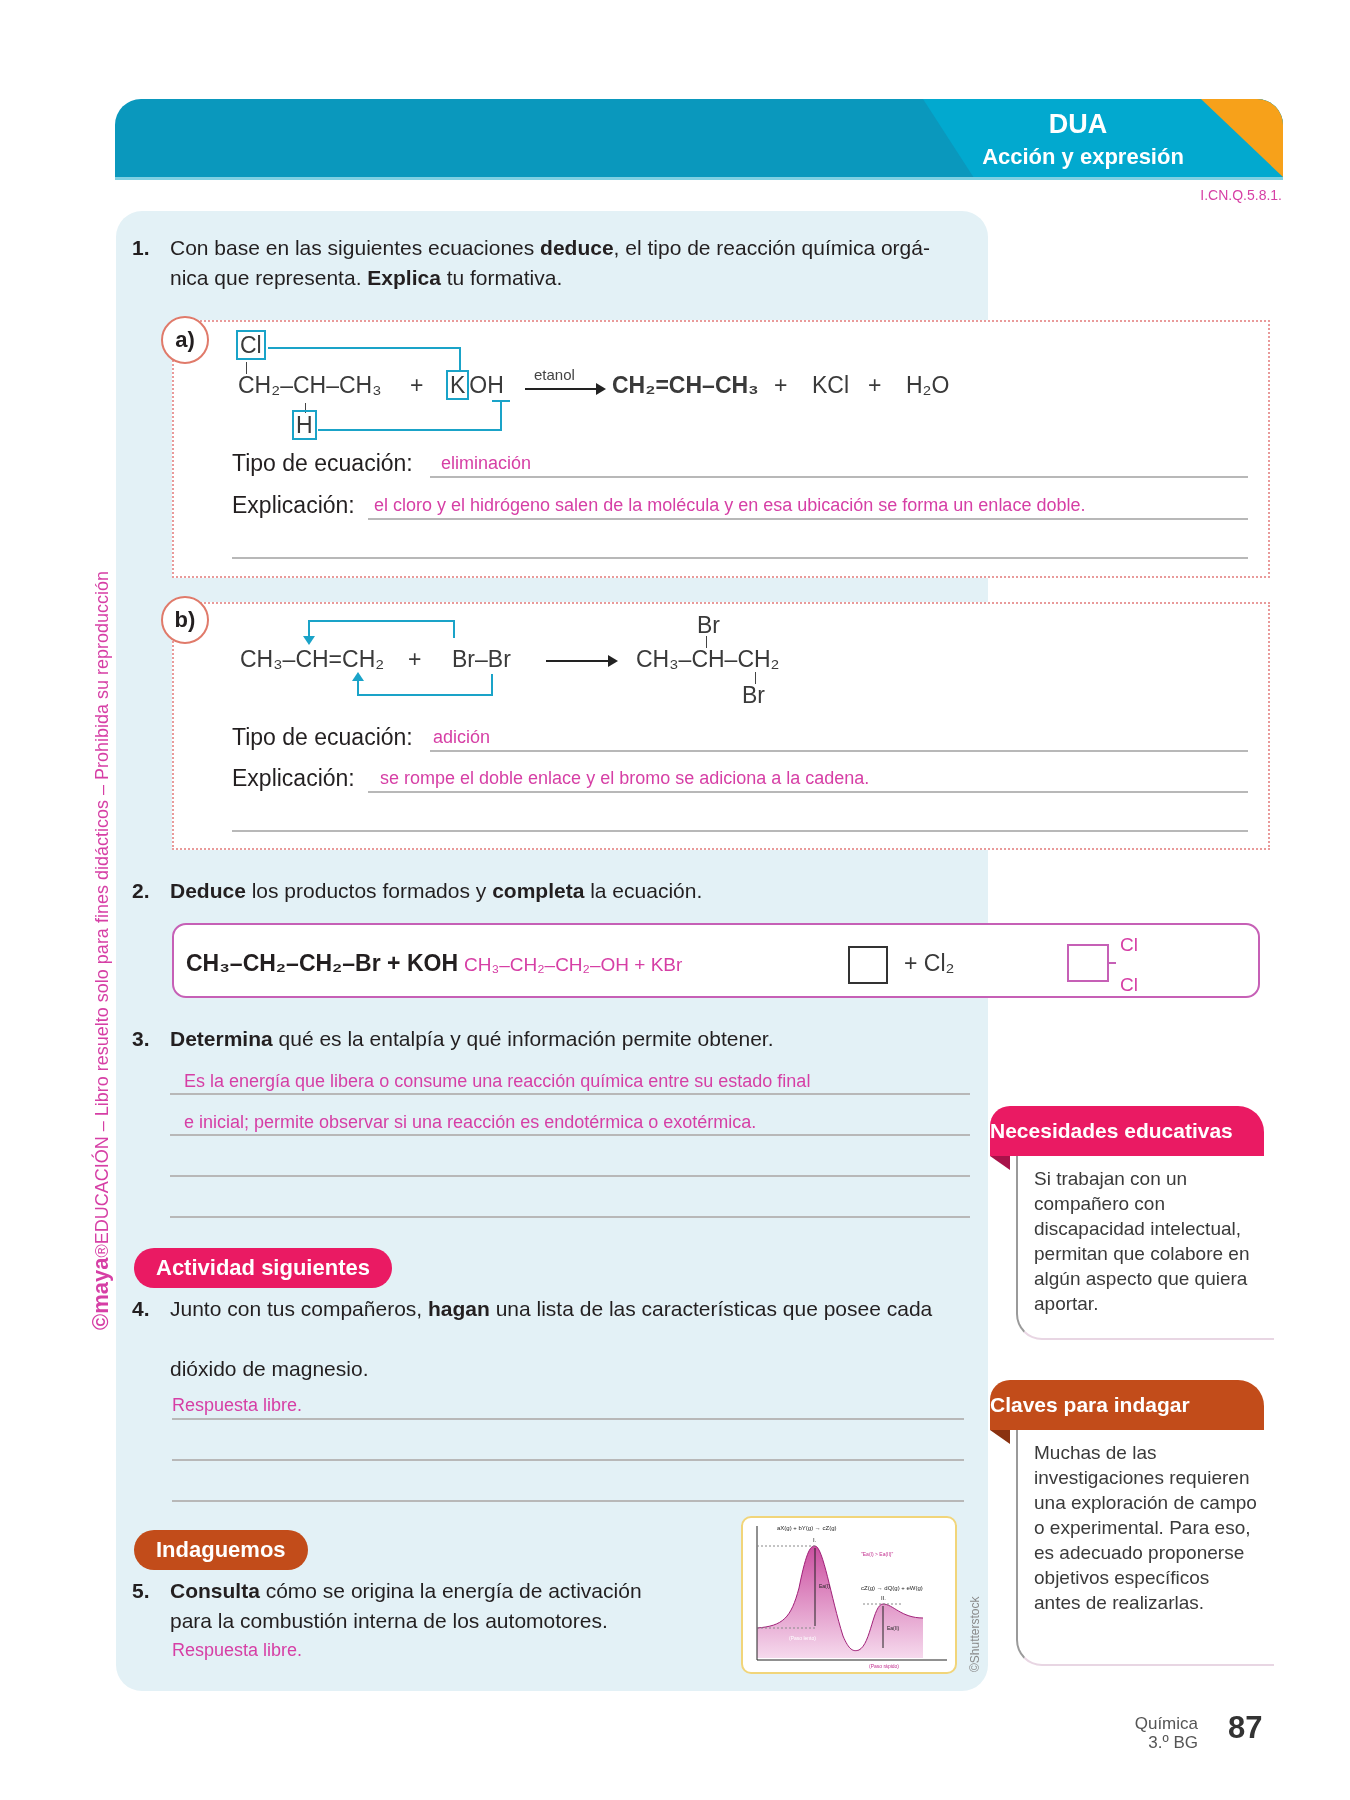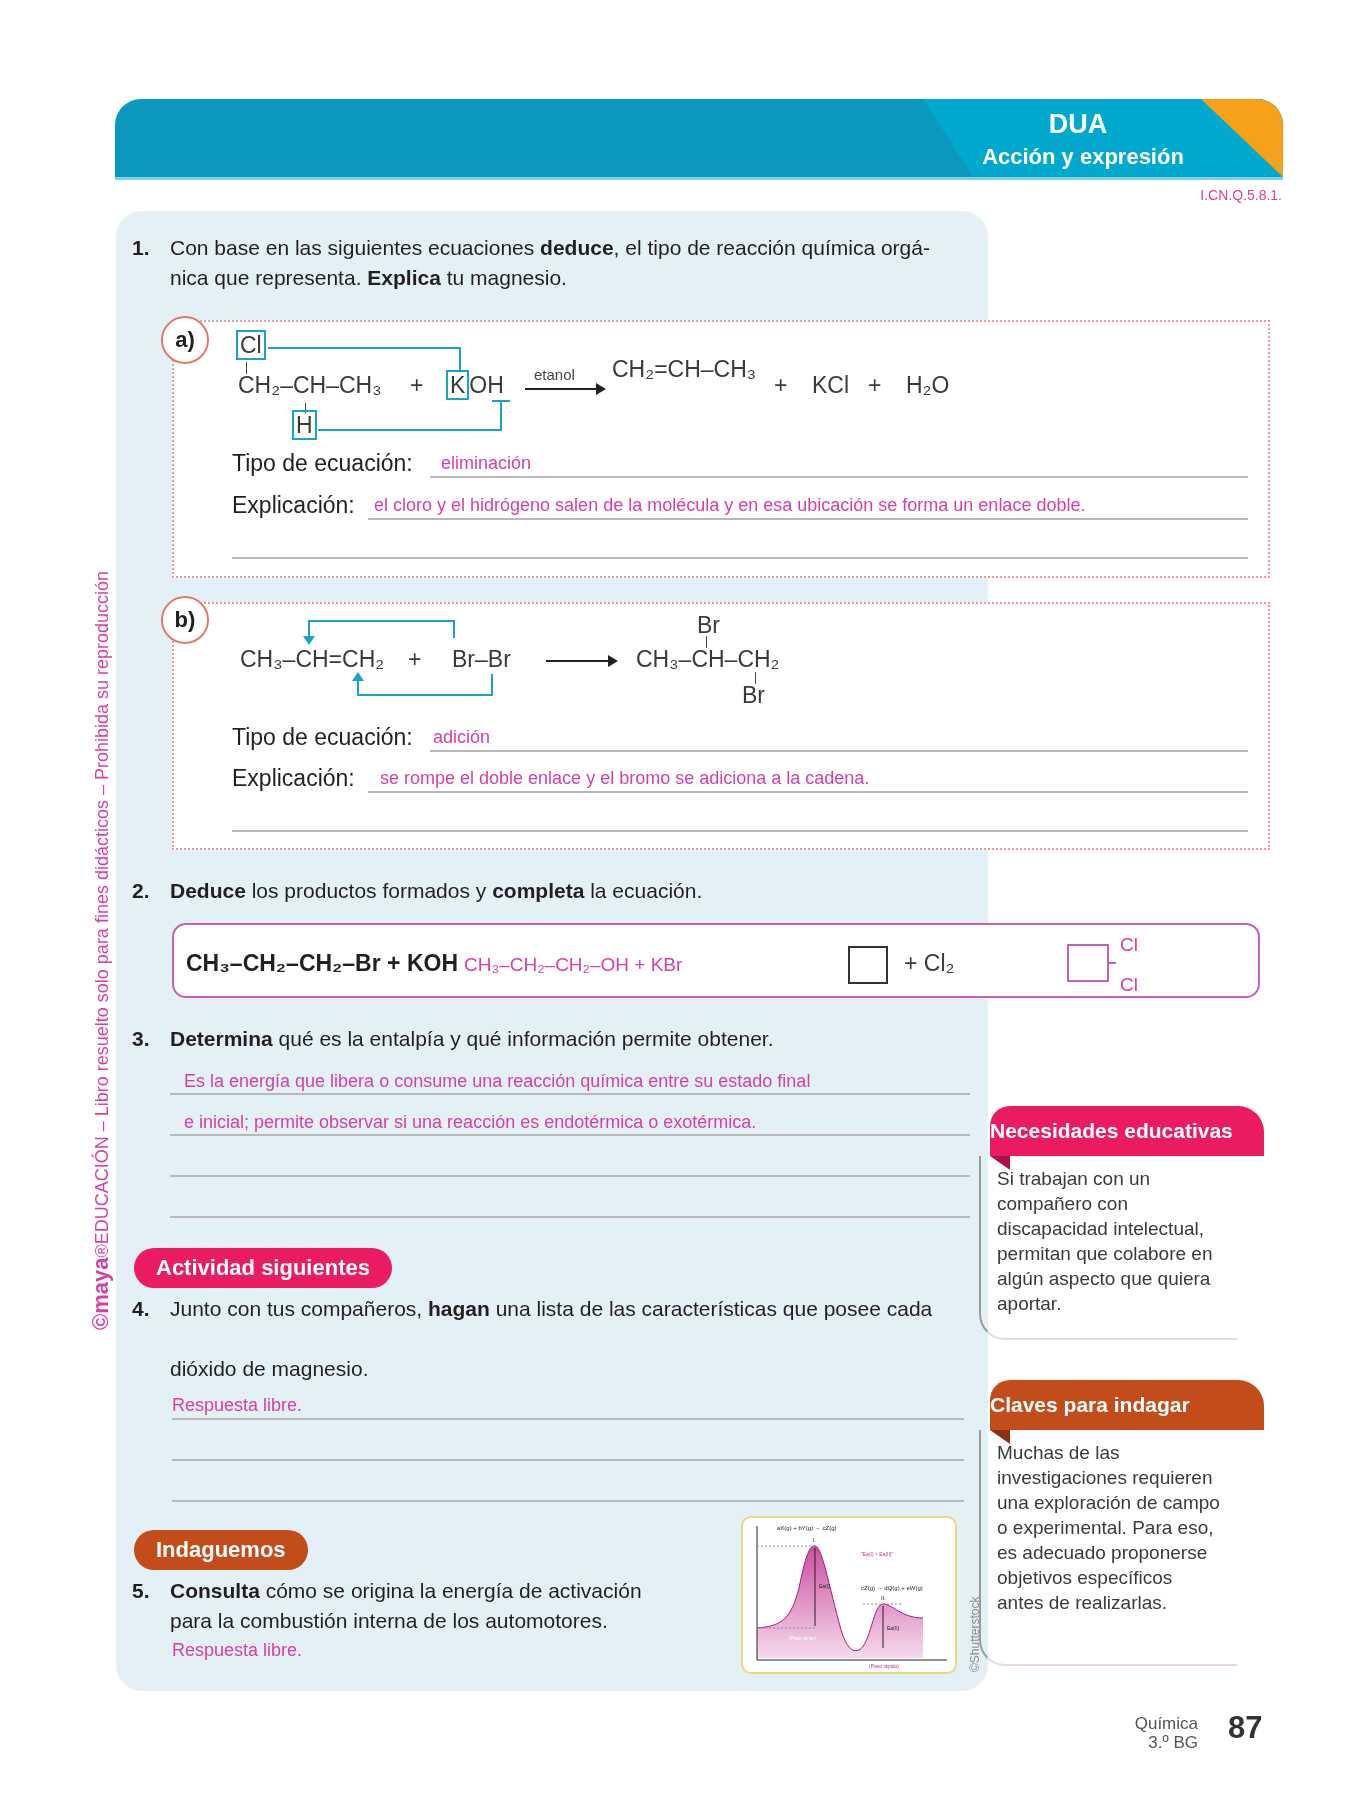--- a/index.html
+++ b/index.html
@@ -82,21 +82,21 @@
   .pill.pink { background: #ea1a63; }
   .pill.brown { background: #c24c1a; }
 
   
   .card-head {
     position: absolute; left: 990px; width: 274px; height: 50px; color: #fff;
     font-weight: bold; font-size: 21px; line-height: 50px; 
     border-radius: 20px 26px 0 0;
   }
   .card-body {
-    position: absolute; left: 979px; width: 258px; font-size: 19px; line-height: 25px;
+    position: absolute; left: 1016px; width: 258px; font-size: 19px; line-height: 25px;
     color: #3a3a3a; padding: 10px 14px 14px 16px;
     border-left: 2px solid #9a9a9a; border-bottom: 2px solid #e8d6e3; border-radius: 0 0 0 26px;
   }
 
   
   .illus {
     position: absolute; left: 741px; top: 1516px; width: 216px; height: 158px;
     background: #fff; border: 2px solid #f1d57a; border-radius: 10px;
   }
   .credit {
@@ -119,38 +119,38 @@
 <div class="indicator">I.CN.Q.5.8.1.</div>
 
 <div class="side-note">
   <span class="brand">©maya</span><span>®EDUCACIÓN – Libro resuelto solo para fines didácticos – Prohibida su reproducción</span>
 </div>
 
 <div class="panel"></div>
 
 <div class="q" style="left:132px; top:233px; width:860px;">
   <span class="num">1.</span><span>Con base en las siguientes ecuaciones </span><b>deduce</b><span>, el tipo de reacción química orgá-</span><br>
-  <span class="num"></span><span>nica que representa. </span><b>Explica</b><span> tu magnesio.</span>
+  <span class="num"></span><span>nica que representa. </span><b>Explica</b><span> tu formativa.</span>
 </div>
 
 <div class="dotbox" style="left:172px; top:320px; width:1098px; height:258px;"></div>
 <div class="letter-circle" style="left:161px; top:316px;">a)</div>
 
 <div class="chem" style="left:236px; top:332px;"><span class="boxed">Cl</span></div>
 <div class="cyan-line" style="left:268px; top:347px; width:193px; height:2px;"></div>
 <div class="cyan-line" style="left:459px; top:347px; width:2px; height:24px;"></div>
 <div class="abs" style="left:246px; top:362px; width:1px; height:12px; background:#444;"></div>
 
 <div class="chem" style="left:238px; top:372px;">CH₂–CH–CH₃</div>
 <div class="chem" style="left:410px; top:372px;">+</div>
 <div class="chem" style="left:446px; top:372px;"><span class="boxed">K</span><span>OH</span></div>
 <div class="abs" style="left:534px; top:366px; font-size:15px; color:#444;">etanol</div>
 <div class="abs" style="left:525px; top:388px; width:75px; height:2px; background:#222;"></div>
 <div class="abs" style="left:596px; top:383px; width:0; height:0; border-left:10px solid #222; border-top:6px solid transparent; border-bottom:6px solid transparent;"></div>
-<div class="chem" style="left:612px; top:356px;">CH₂=CH–CH₃</div>
+<div class="chem" style="left:612px; top:372px;font-weight:bold;">CH₂=CH–CH₃</div>
 <div class="chem" style="left:774px; top:372px;">+</div>
 <div class="chem" style="left:812px; top:372px;">KCl</div>
 <div class="chem" style="left:868px; top:372px;">+</div>
 <div class="chem" style="left:906px; top:372px;">H₂O</div>
 
 <div class="abs" style="left:305px; top:403px; width:1px; height:10px; background:#444;"></div>
 <div class="chem" style="left:292px; top:412px;"><span class="boxed">H</span></div>
 <div class="cyan-line" style="left:318px; top:429px; width:184px; height:2px;"></div>
 <div class="cyan-line" style="left:500px; top:400px; width:2px; height:31px;"></div>
 <div class="cyan-line" style="left:492px; top:400px; width:18px; height:2px;"></div>

